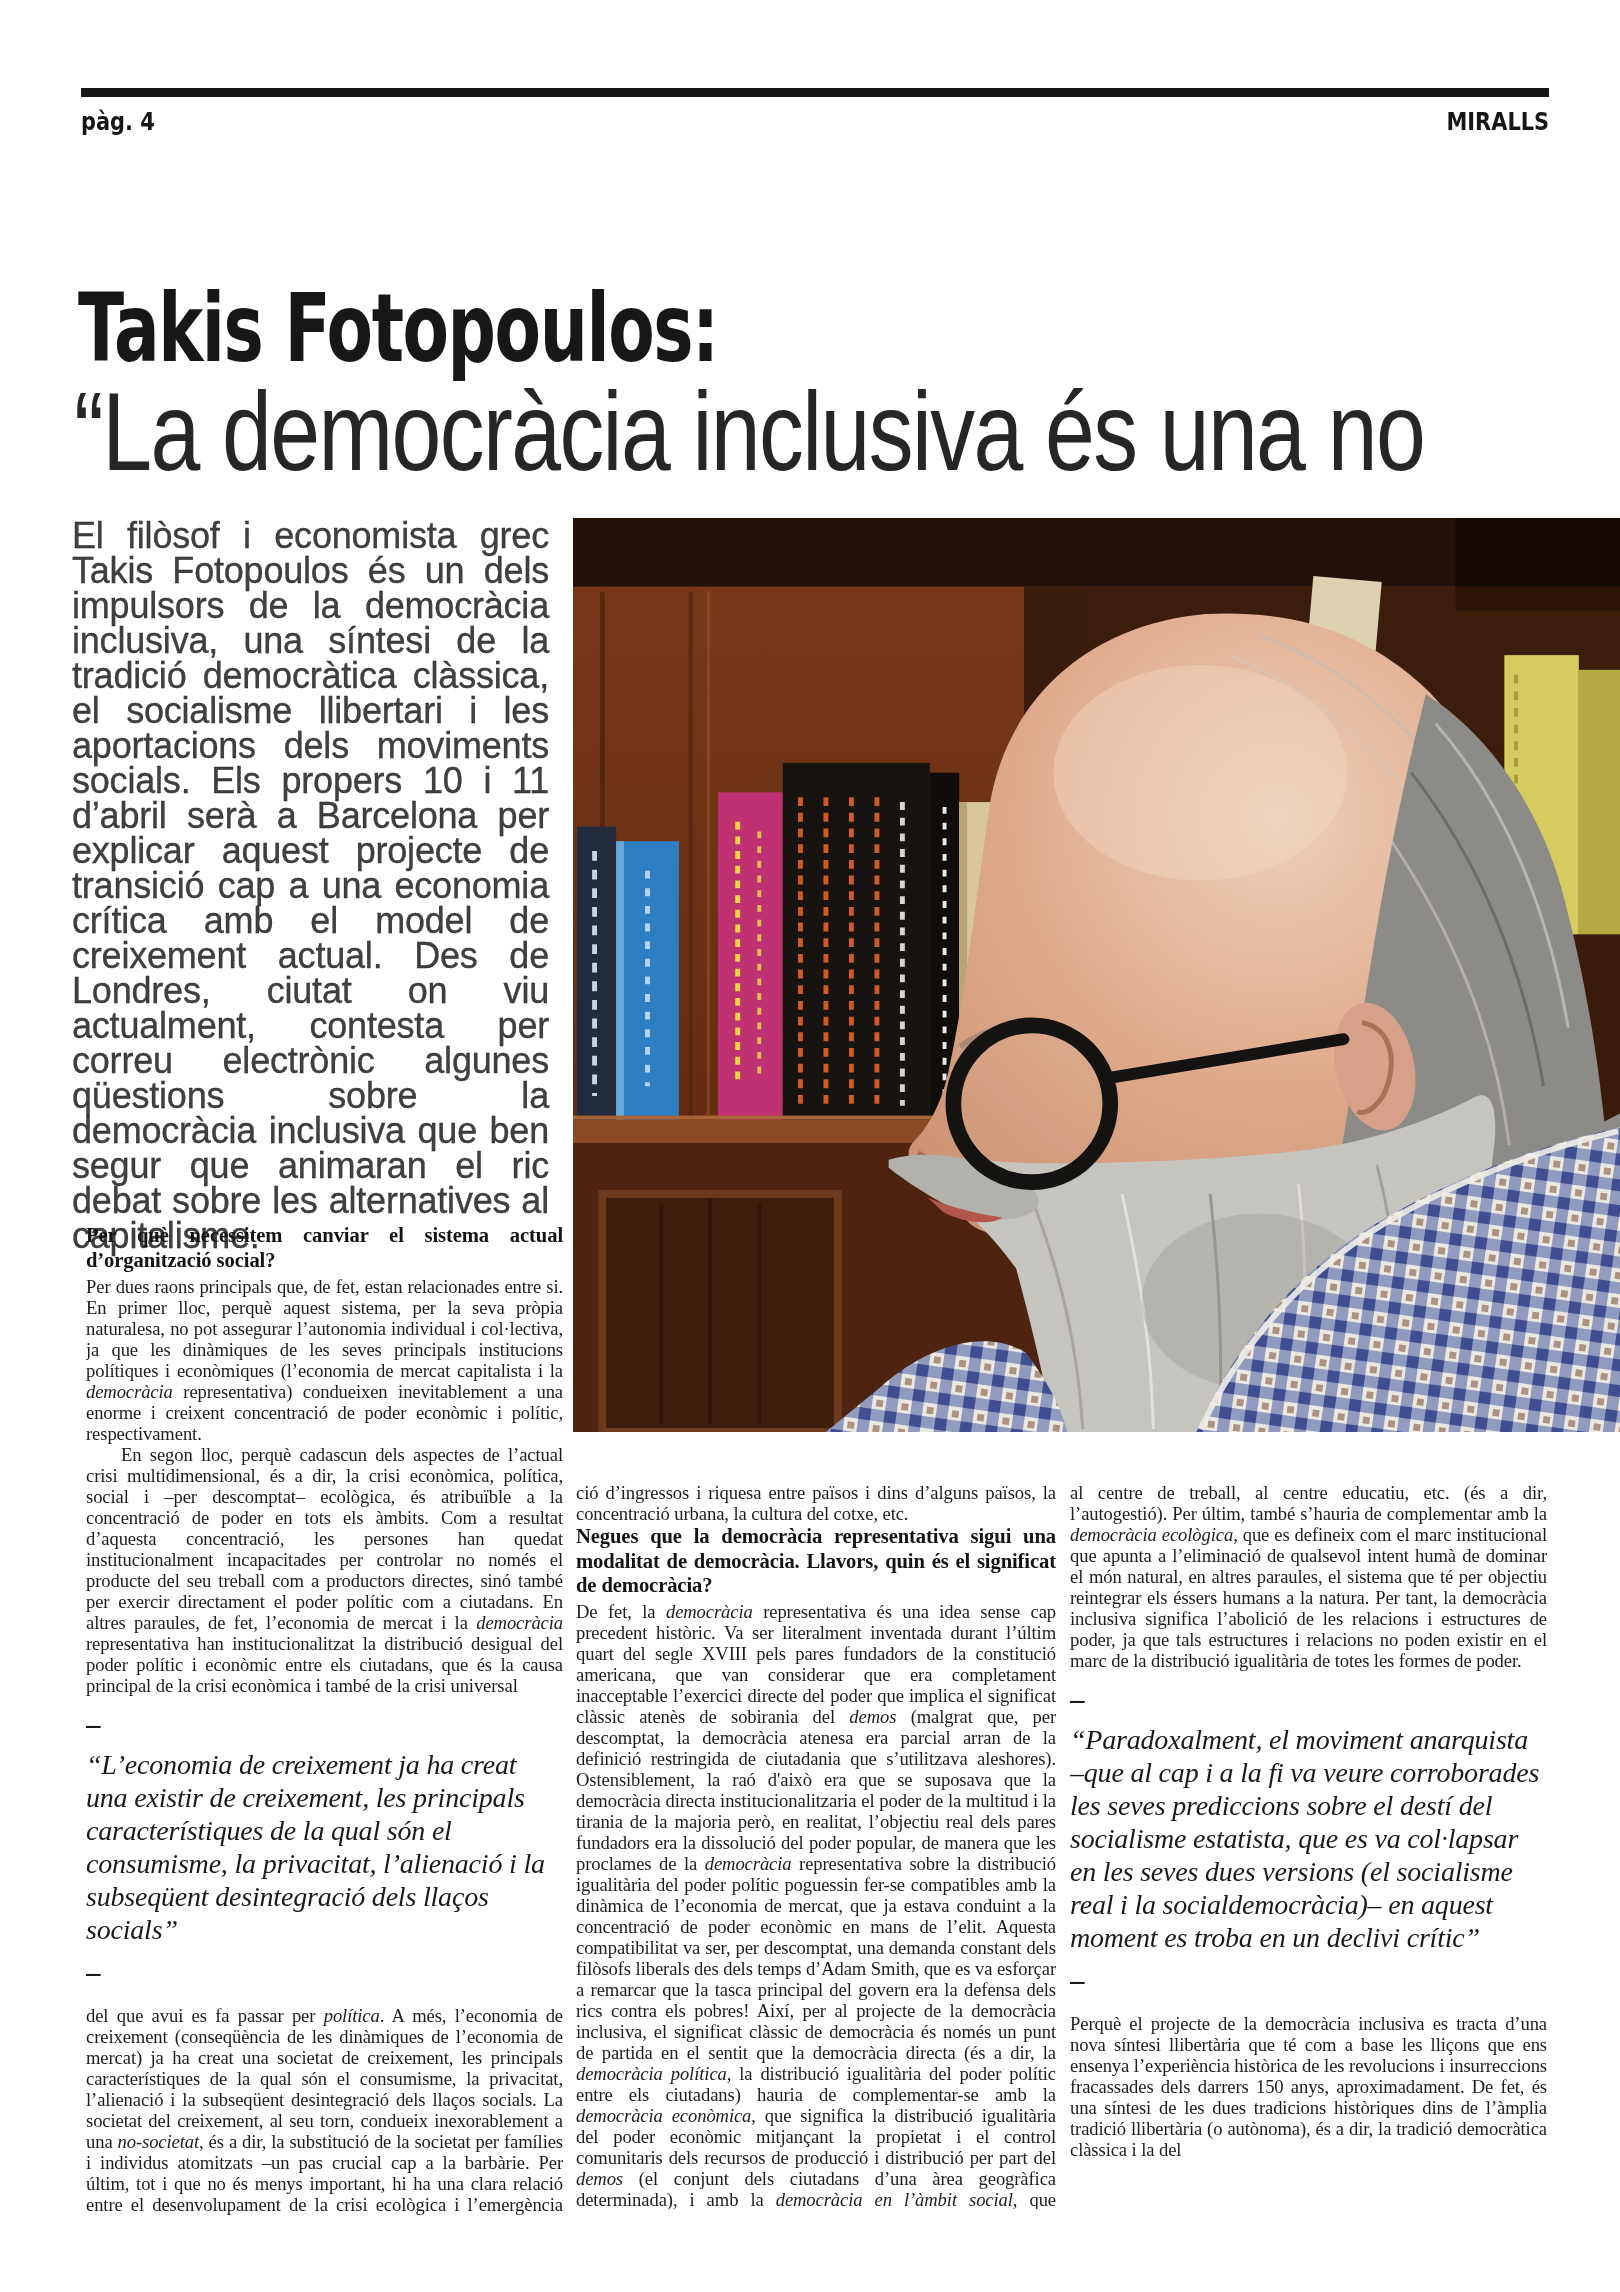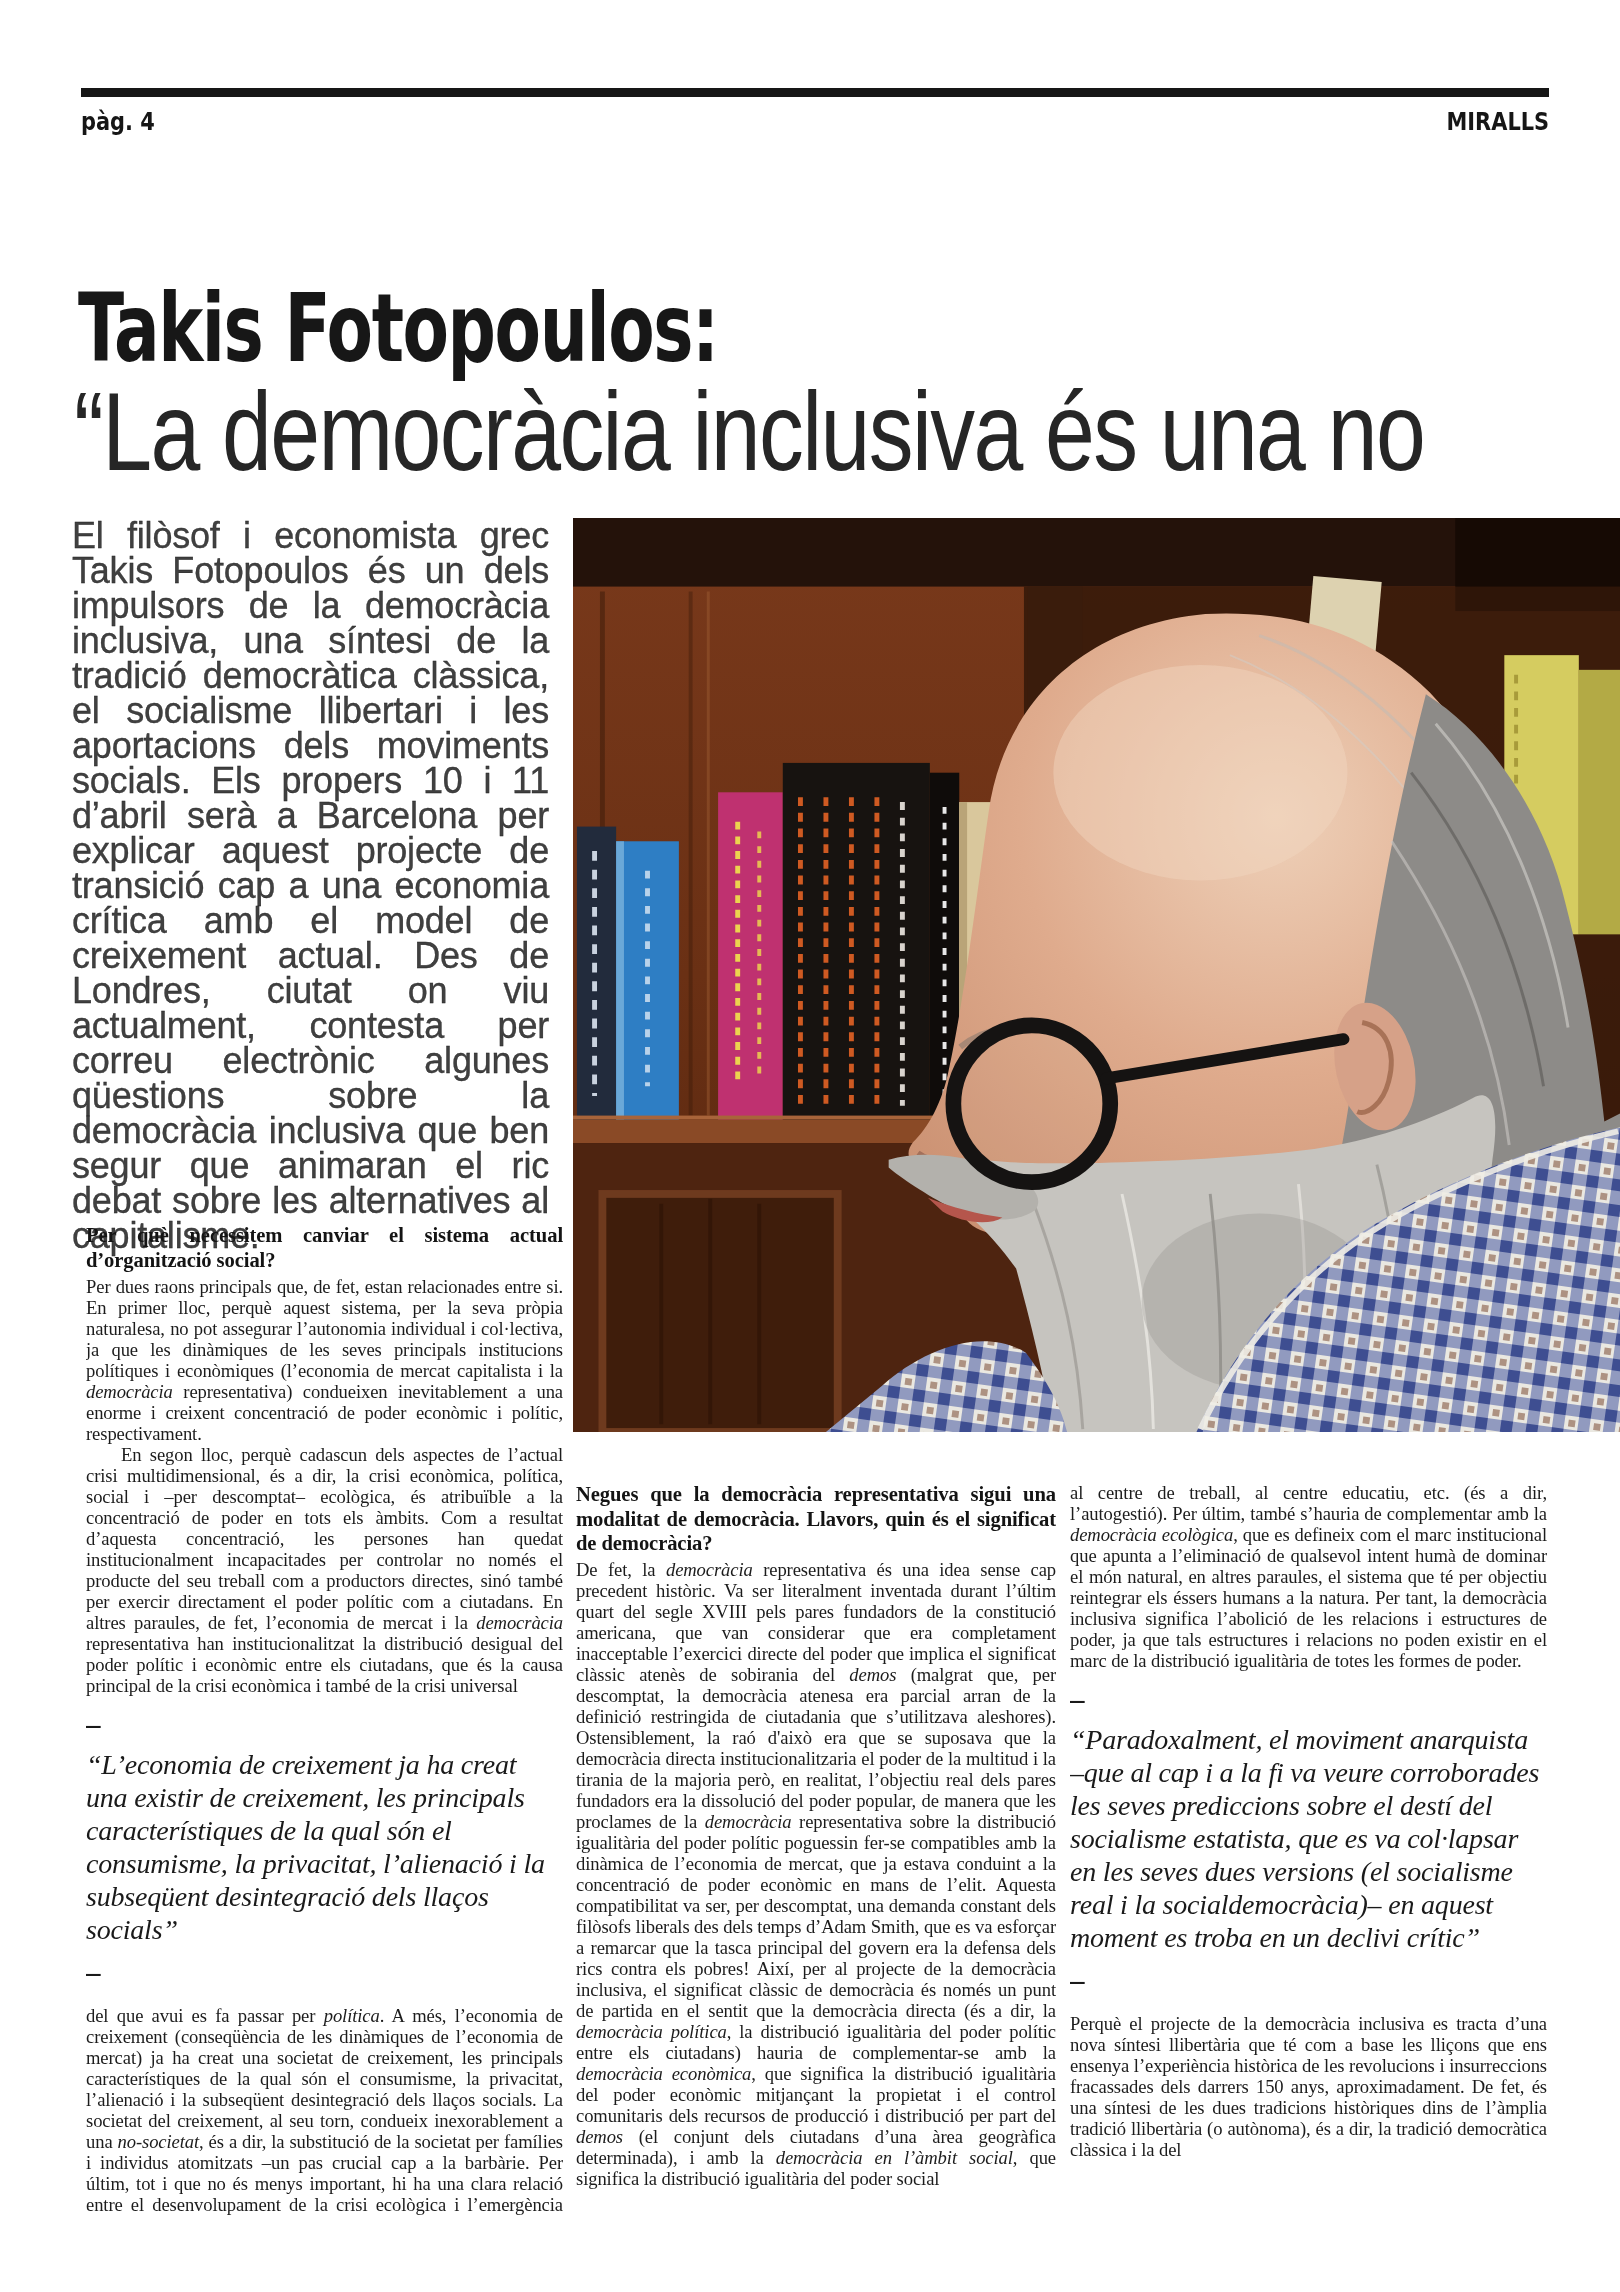--- a/index.html
+++ b/index.html
@@ -164,20 +164,21 @@
     <p class="q">Per què necessitem canviar el sistema actual d’organització social?</p>
     <p class="body-p">Per dues raons principals que, de fet, estan relacionades entre si. En primer lloc, perquè aquest sistema, per la seva pròpia naturalesa, no pot assegurar l’autonomia individual i col·lectiva, ja que les dinàmiques de les seves principals institucions polítiques i econòmiques (l’economia de mercat capitalista i la <i>democràcia</i> representativa) condueixen inevitablement a una enorme i creixent concentració de poder econòmic i polític, respectivament.</p>
     <p class="body-p indent">En segon lloc, perquè cadascun dels aspectes de l’actual crisi multidimensional, és a dir, la crisi econòmica, política, social i –per descomptat– ecològica, és atribuïble a la concentració de poder en tots els àmbits. Com a resultat d’aquesta concentració, les persones han quedat institucionalment incapacitades per controlar no només el producte del seu treball com a productors directes, sinó també per exercir directament el poder polític com a ciutadans. En altres paraules, de fet, l’economia de mercat i la <i>democràcia</i> representativa han institucionalitzat la distribució desigual del poder polític i econòmic entre els ciutadans, que és la causa principal de la crisi econòmica i també de la crisi universal</p>
     <div class="pq-dash">–</div>
     <div class="pq">“L’economia de creixement ja ha creat una existir de creixement, les principals característiques de la qual són el consumisme, la privacitat, l’alienació i la subseqüent desintegració dels llaços socials”</div>
     <div class="pq-dash bot">–</div>
     <p class="body-p">del que avui es fa passar per <i>política</i>. A més, l’economia de creixement (conseqüència de les dinàmiques de l’economia de mercat) ja ha creat una societat de creixement, les principals característiques de la qual són el consumisme, la privacitat, l’alienació i la subseqüent desintegració dels llaços socials. La societat del creixement, al seu torn, condueix inexorablement a una <i>no-societat</i>, és a dir, la substitució de la societat per famílies i individus atomitzats –un pas crucial cap a la barbàrie. Per últim, tot i que no és menys important, hi ha una clara relació entre el desenvolupament de la crisi ecològica i l’emergència paral·lela de l’economia de creixement que, al seu torn, ha estat determinada per les dinàmiques de l’economia de mercat i, en particular, per la concentra-</p>
   </div>
 
   <div class="col col2">
+    <p class="body-p">ció d’ingressos i riquesa entre països i dins d’alguns països, la concentració urbana, la cultura del cotxe, etc.</p>
     <p class="q">Negues que la democràcia representativa sigui una modalitat de democràcia. Llavors, quin és el significat de democràcia?</p>
     <p class="body-p">De fet, la <i>democràcia</i> representativa és una idea sense cap precedent històric. Va ser literalment inventada durant l’últim quart del segle XVIII pels pares fundadors de la constitució americana, que van considerar que era completament inacceptable l’exercici directe del poder que implica el significat clàssic atenès de sobirania del <i>demos</i> (malgrat que, per descomptat, la democràcia atenesa era parcial arran de la definició restringida de ciutadania que s’utilitzava aleshores). Ostensiblement, la raó d'això era que se suposava que la democràcia directa institucionalitzaria el poder de la multitud i la tirania de la majoria però, en realitat, l’objectiu real dels pares fundadors era la dissolució del poder popular, de manera que les proclames de la <i>democràcia</i> representativa sobre la distribució igualitària del poder polític poguessin fer-se compatibles amb la dinàmica de l’economia de mercat, que ja estava conduint a la concentració de poder econòmic en mans de l’elit. Aquesta compatibilitat va ser, per descomptat, una demanda constant dels filòsofs liberals des dels temps d’Adam Smith, que es va esforçar a remarcar que la tasca principal del govern era la defensa dels rics contra els pobres! Així, per al projecte de la democràcia inclusiva, el significat clàssic de democràcia és només un punt de partida en el sentit que la democràcia directa (és a dir, la <i>democràcia política</i>, la distribució igualitària del poder polític entre els ciutadans) hauria de complementar-se amb la <i>democràcia econòmica</i>, que significa la distribució igualitària del poder econòmic mitjançant la propietat i el control comunitaris dels recursos de producció i distribució per part del <i>demos</i> (el conjunt dels ciutadans d’una àrea geogràfica determinada), i amb la <i>democràcia en l’àmbit social</i>, que significa la distribució igualitària del poder social</p>
   </div>
 
   <div class="col col3">
     <p class="body-p">al centre de treball, al centre educatiu, etc. (és a dir, l’autogestió). Per últim, també s’hauria de complementar amb la <i>democràcia ecològica</i>, que es defineix com el marc institucional que apunta a l’eliminació de qualsevol intent humà de dominar el món natural, en altres paraules, el sistema que té per objectiu reintegrar els éssers humans a la natura. Per tant, la democràcia inclusiva significa l’abolició de les relacions i estructures de poder, ja que tals estructures i relacions no poden existir en el marc de la distribució igualitària de totes les formes de poder.</p>
     <div class="pq-dash">–</div>
     <div class="pq">“Paradoxalment, el moviment anarquista –que al cap i a la fi va veure corroborades les seves prediccions sobre el destí del socialisme estatista, que es va col·lapsar en les seves dues versions (el socialisme real i la socialdemocràcia)– en aquest moment es troba en un declivi crític”</div>
     <div class="pq-dash bot">–</div>
     <p class="body-p">Perquè el projecte de la democràcia inclusiva es tracta d’una nova síntesi llibertària que té com a base les lliçons que ens ensenya l’experiència històrica de les revolucions i insurreccions fracassades dels darrers 150 anys, aproximadament. De fet, és una síntesi de les dues tradicions històriques dins de l’àmplia tradició llibertària (o autònoma), és a dir, la tradició democràtica clàssica i la del</p>

